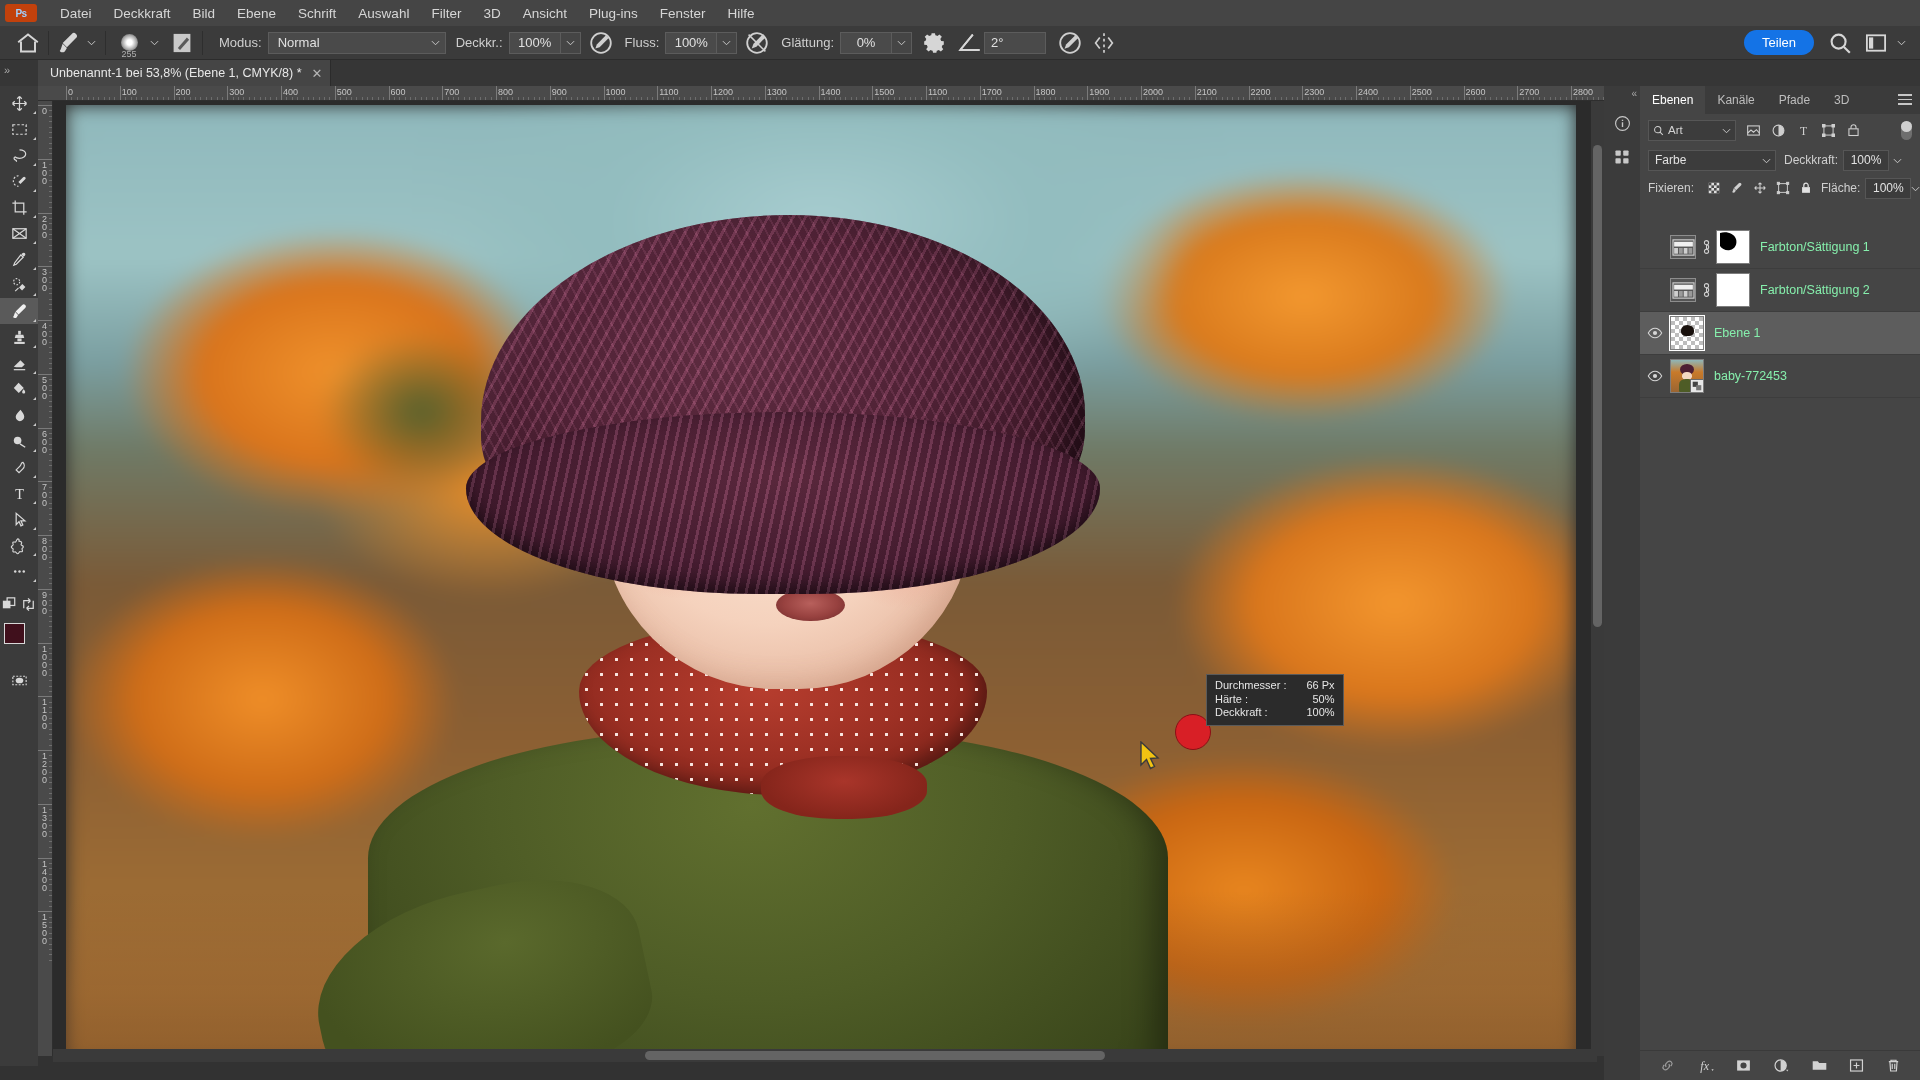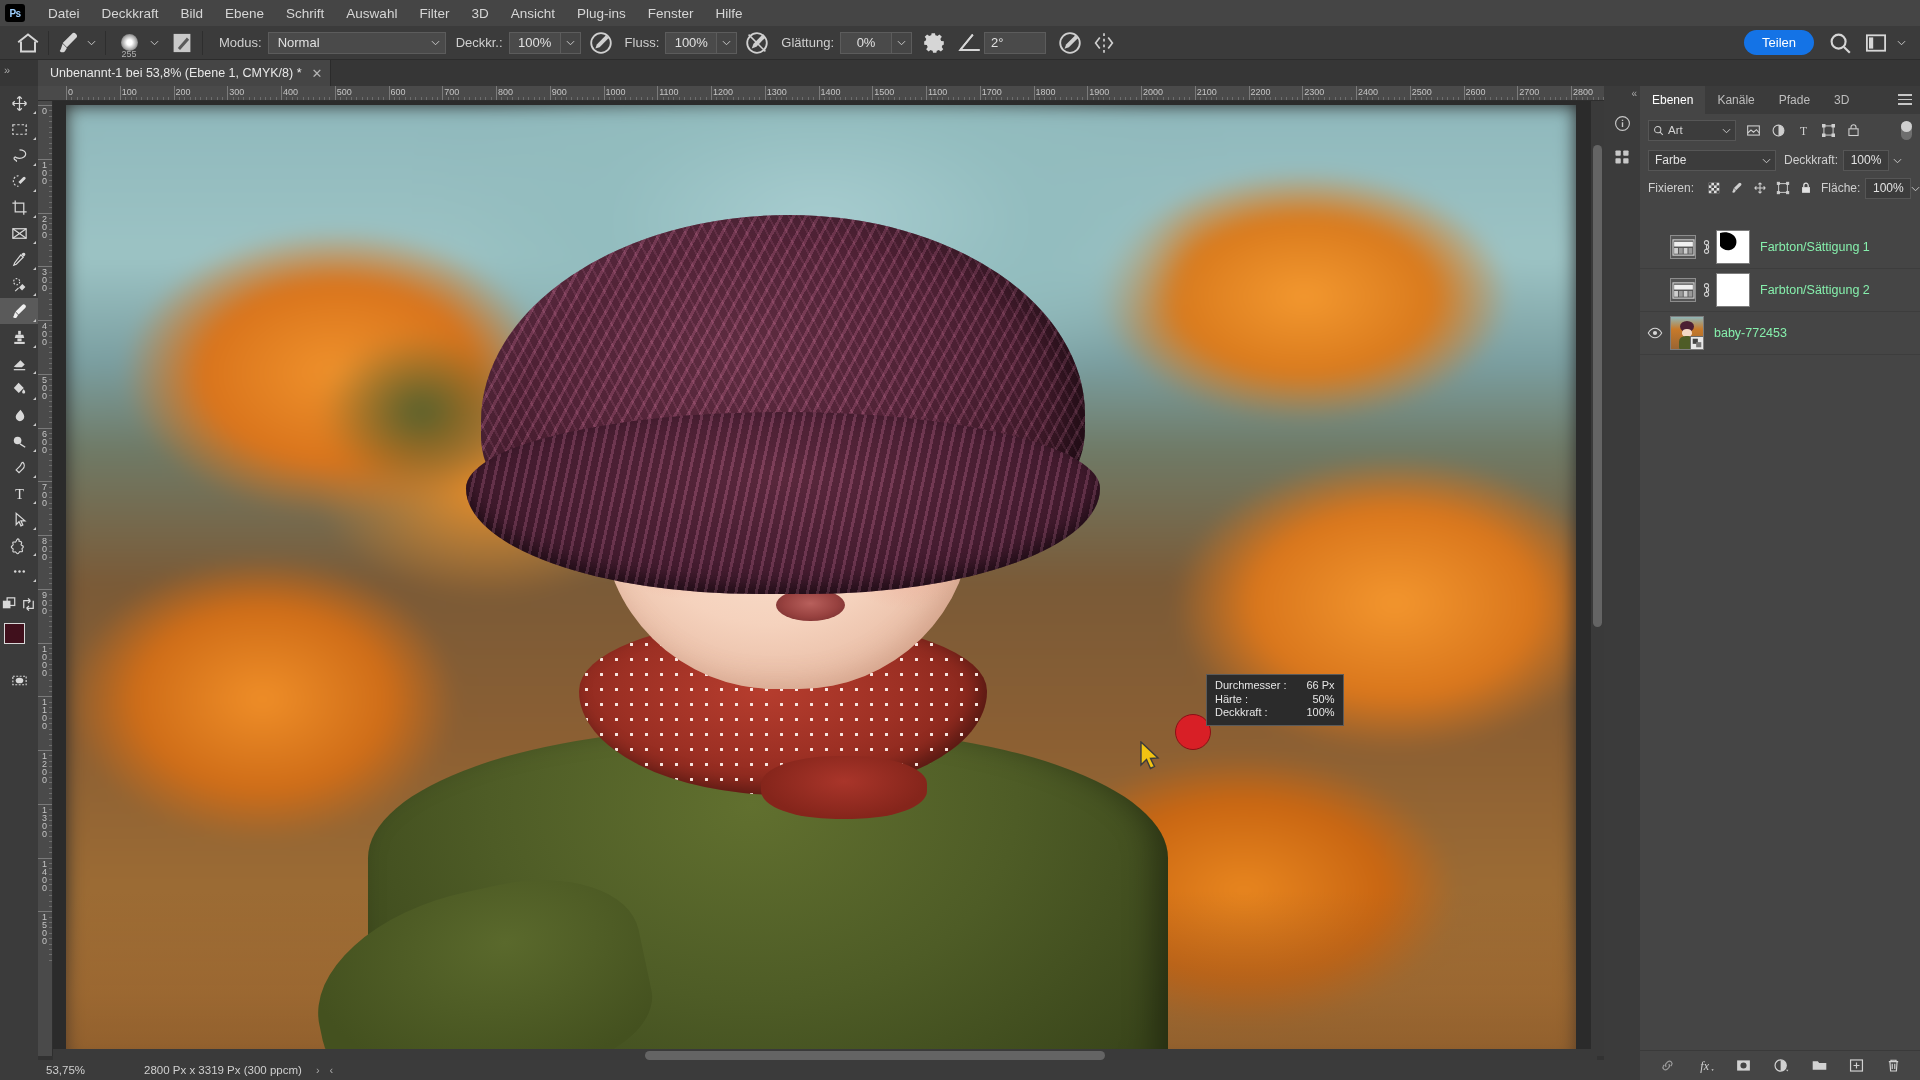--- a/index.html
+++ b/index.html
@@ -11,22 +11,22 @@
     -webkit-font-smoothing: antialiased;
   }
   .app { position: relative; width: 1920px; height: 1080px; }
 
   
   .menubar {
     position: absolute; left: 0; top: 0; width: 1920px; height: 26px;
     background: #454545; display: flex; align-items: center;
   }
   .ps-logo {
-    width: 20px; height: 18px; margin-left: 5px; margin-right: 12px;
-    background: #000000; border-radius: 3px;
+    width: 32px; height: 18px; margin-left: 5px; margin-right: 12px;
+    background: #c2410c; border-radius: 3px;
     color: #9fd0ff; font-size: 10px; font-weight: bold;
     display: flex; align-items: center; justify-content: center;
     letter-spacing: -0.5px;
   }
   .menu-item {
     font-size: 13.5px; color: #d6d6d6; padding: 3px 11px; cursor: default; white-space: nowrap;
   }
 
   
   .optionsbar {
@@ -1244,27 +1244,20 @@
       </div>
   </div>
 
   <div class="cv-scroll-v" style="right:316px;">
     <div class="thumb"></div>
   </div>
   <div class="cv-scroll-h" style="width:1544px;">
     <div class="thumb"></div>
   </div>
 
-  <div class="statusbar">
-    <div style="width:38px;"></div>
-    <div class="sb-zoom">53,75%</div>
-    <div class="sb-dims">2800 Px x 3319 Px (300 ppcm)</div>
-    <div class="sb-arrow">›</div>
-    <div class="sb-arrow" style="margin-left:10px;">‹</div>
-  </div>
 
   <div class="dock-rail">
     <div class="rail-collapse">«</div>
     <div class="rail-btn" style="margin-top:20px;">
       <svg viewBox="0 0 22 22" width="19" height="19" fill="none" stroke="#c8c8c8" stroke-width="1.3">
         <circle cx="11" cy="11" r="8"></circle>
           <path d="M11 9.5v5.5M11 6.8v1.2" stroke-width="1.6"></path>
       </svg>
     </div>
     <div class="rail-btn">
@@ -1442,20 +1435,34 @@
                 <path d="M6 7.5a2.4 2.4 0 0 1 0 4.8"></path>
                 <circle cx="6" cy="5.2" r="2.3"></circle>
                 <circle cx="6" cy="14.8" r="2.3"></circle>
                 <path d="M6 7.5v5"></path>
               </svg>
             </div>
             <div class="lt" style="background: rgb(255, 255, 255);"></div>
           </div>
           <div class="layer-name">Farbton/Sättigung 2</div>
         </div>
+        <div class="layer-row selected">
+          <div class="eye-cell">
+            <svg viewBox="0 0 20 14" width="16" height="12">
+              <path d="M10 1C5 1 1.6 7 1.6 7S5 13 10 13s8.4-6 8.4-6S15 1 10 1z" fill="none" stroke="#d6d6d6" stroke-width="1.3"></path>
+              <circle cx="10" cy="7" r="2.6" fill="#d6d6d6"></circle>
+            </svg>
+          </div>
+          <div class="thumb-cell">
+            <div class="lt checker sel-frame">
+              <div style="position:absolute;left:30%;top:26%;width:42%;height:34%;background:#18100c;border-radius:50% 50% 38% 38%;"></div>
+            </div>
+          </div>
+          <div class="layer-name">Ebene 1</div>
+        </div>
         <div class="layer-row">
           <div class="eye-cell">
             <svg viewBox="0 0 20 14" width="16" height="12">
               <path d="M10 1C5 1 1.6 7 1.6 7S5 13 10 13s8.4-6 8.4-6S15 1 10 1z" fill="none" stroke="#d6d6d6" stroke-width="1.3"></path>
               <circle cx="10" cy="7" r="2.6" fill="#d6d6d6"></circle>
             </svg>
           </div>
           <div class="thumb-cell">
             <div class="lt">
               <div style="position:absolute;inset:0;background:linear-gradient(to bottom,#8fb6b8 0%,#c87a2a 38%,#9a6532 100%);"></div>

